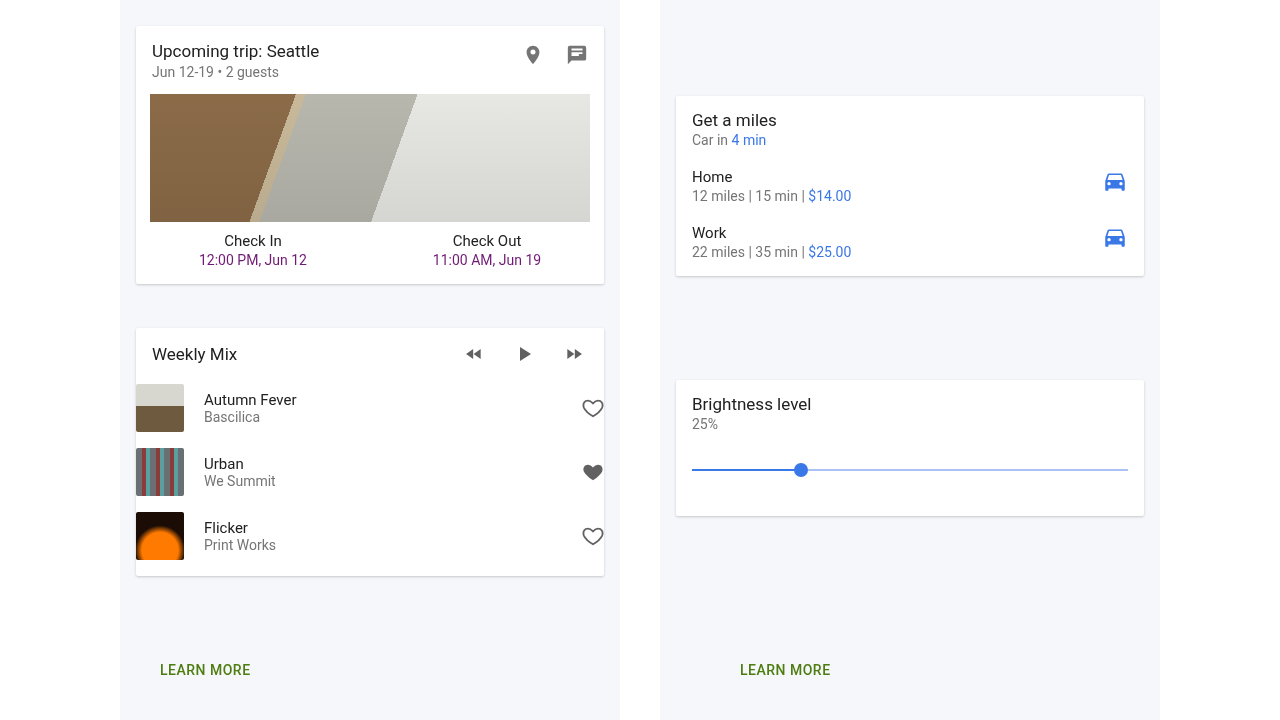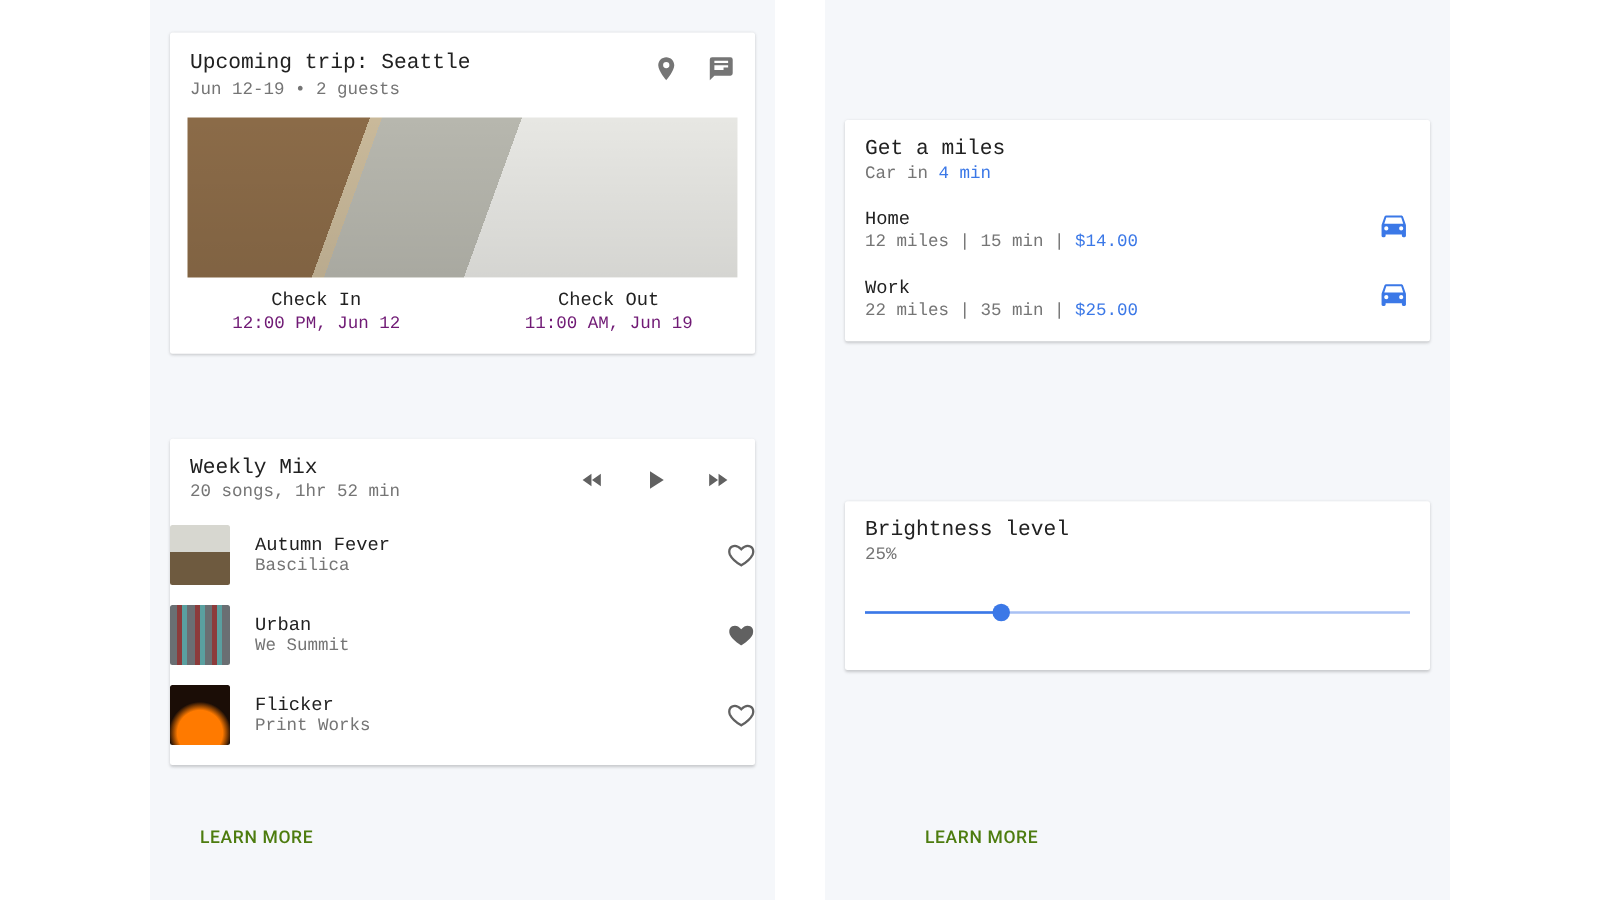--- a/index.html
+++ b/index.html
@@ -21,22 +21,21 @@
     background: #f5f7fa;
     width: 500px;
     height: 720px;
     padding: 26px 16px 20px 16px;
     position: relative;
   }
   .card {
     background: #fff;
     border-radius: 2px;
     box-shadow: 0 1px 3px rgba(0,0,0,0.12), 0 1px 2px rgba(0,0,0,0.08);
-    margin-bottom: 68px;
-    font-family: Liberation Mono, monospace;
+    margin-bottom: 44px;
   }
   
   .trip .header {
     padding: 14px 16px 8px 16px;
     display: flex;
     align-items: flex-start;
   }
   .trip .header .titles { flex: 1; }
   .trip .title {
     font-size: 17px;
@@ -157,21 +156,20 @@
           <div class="lab">Check Out</div>
           <div class="val">11:00 AM, Jun 19</div>
         </div>
       </div>
     </div>
 
     <div class="card music">
       <div class="mheader">
         <div class="mtitles">
           <div class="mtitle">Weekly Mix</div>
-          <div class="msub">20 songs, 1hr 52 min</div>
         </div>
         <div class="controls">
           <span class="ctrl">
             <svg viewBox="0 0 24 24" width="20" height="20" fill="currentColor">
                 <path d="M11 18V6l-8.5 6L11 18zm.5-6l8.5 6V6l-8.5 6z"></path>
               </svg>
           </span>
           <span class="ctrl play">
             <svg viewBox="0 0 24 24" width="24" height="24" fill="currentColor">
                 <path d="M8 5v14l11-7z"></path>

